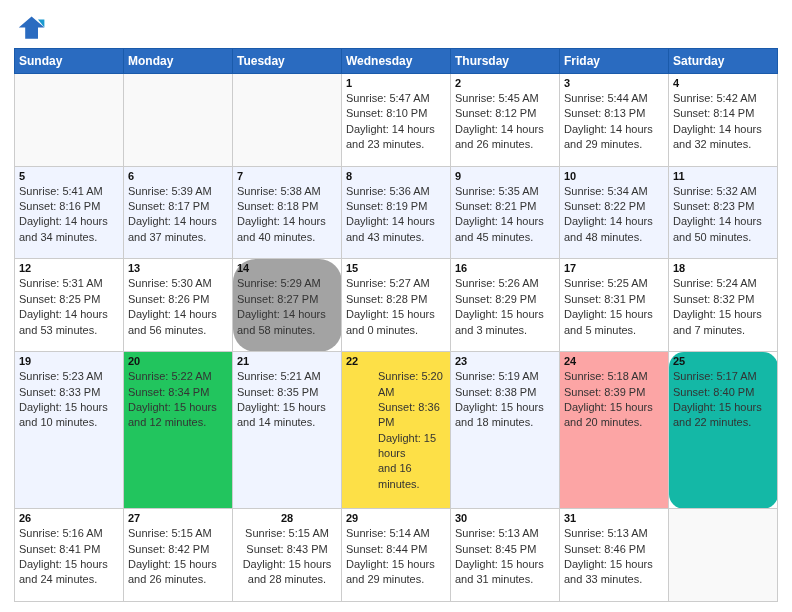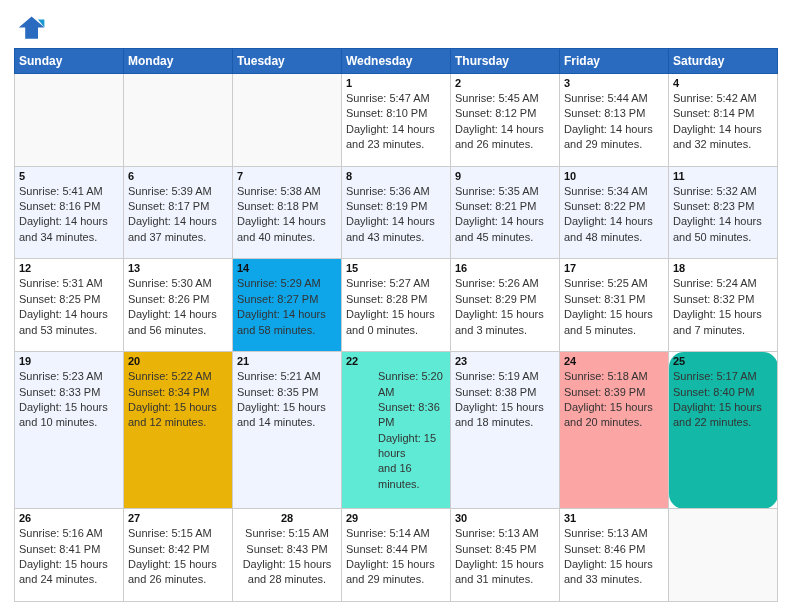--- a/index.html
+++ b/index.html
@@ -224,21 +224,21 @@
 Daylight: 14 hours
 and 53 minutes.</div>
           </td>
           <td style="background: rgb(255, 255, 255);">
             <span class="day-num">13</span>
             <div class="day-info" style="white-space: pre-line;">Sunrise: 5:30 AM
 Sunset: 8:26 PM
 Daylight: 14 hours
 and 56 minutes.</div>
           </td>
-          <td style="background: #0ea5e9;">
+          <td style="background: #a3a3a3; border-radius: 23px;">
             <span class="day-num">14</span>
             <div class="day-info" style="white-space: pre-line;">Sunrise: 5:29 AM
 Sunset: 8:27 PM
 Daylight: 14 hours
 and 58 minutes.</div>
           </td>
           <td style="background: rgb(255, 255, 255);">
             <span class="day-num">15</span>
             <div class="day-info" style="white-space: pre-line;">Sunrise: 5:27 AM
 Sunset: 8:28 PM
@@ -268,35 +268,35 @@
           </td>
         </tr>
         <tr>
           <td style="background: rgb(240, 244, 255);">
             <span class="day-num">19</span>
             <div class="day-info" style="white-space: pre-line;">Sunrise: 5:23 AM
 Sunset: 8:33 PM
 Daylight: 15 hours
 and 10 minutes.</div>
           </td>
-          <td style="background: #eab308;">
+          <td style="background: #22c55e;">
             <span class="day-num">20</span>
             <div class="day-info" style="white-space: pre-line;">Sunrise: 5:22 AM
 Sunset: 8:34 PM
 Daylight: 15 hours
 and 12 minutes.</div>
           </td>
           <td style="background: rgb(240, 244, 255);">
             <span class="day-num">21</span>
             <div class="day-info" style="white-space: pre-line;">Sunrise: 5:21 AM
 Sunset: 8:35 PM
 Daylight: 15 hours
 and 14 minutes.</div>
           </td>
-          <td style="background: #5eead4;">
+          <td style="background: #fde047;">
             <span class="day-num">22</span>
             <div class="day-info" style="white-space: pre-line; margin-left: 32px;">Sunrise: 5:20 AM
 Sunset: 8:36 PM
 Daylight: 15 hours
 and 16 minutes.</div>
           </td>
           <td style="background: rgb(240, 244, 255);">
             <span class="day-num">23</span>
             <div class="day-info" style="white-space: pre-line;">Sunrise: 5:19 AM
 Sunset: 8:38 PM

